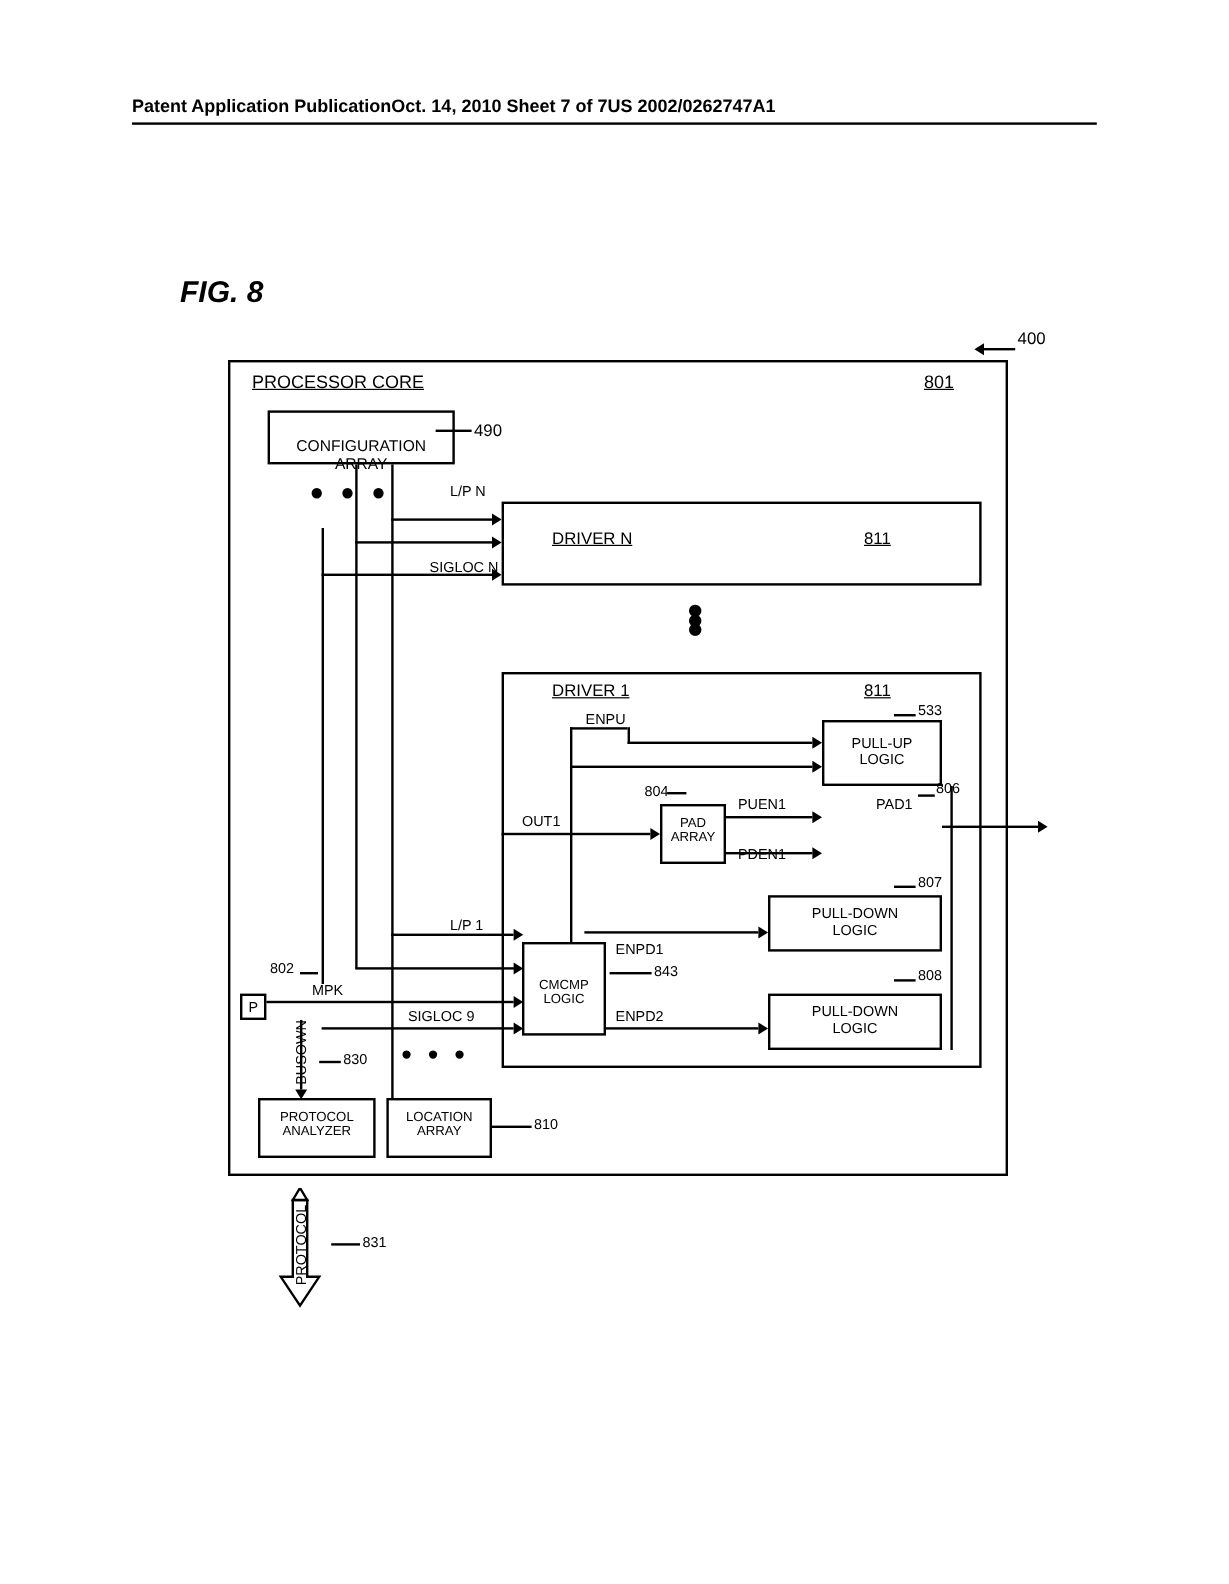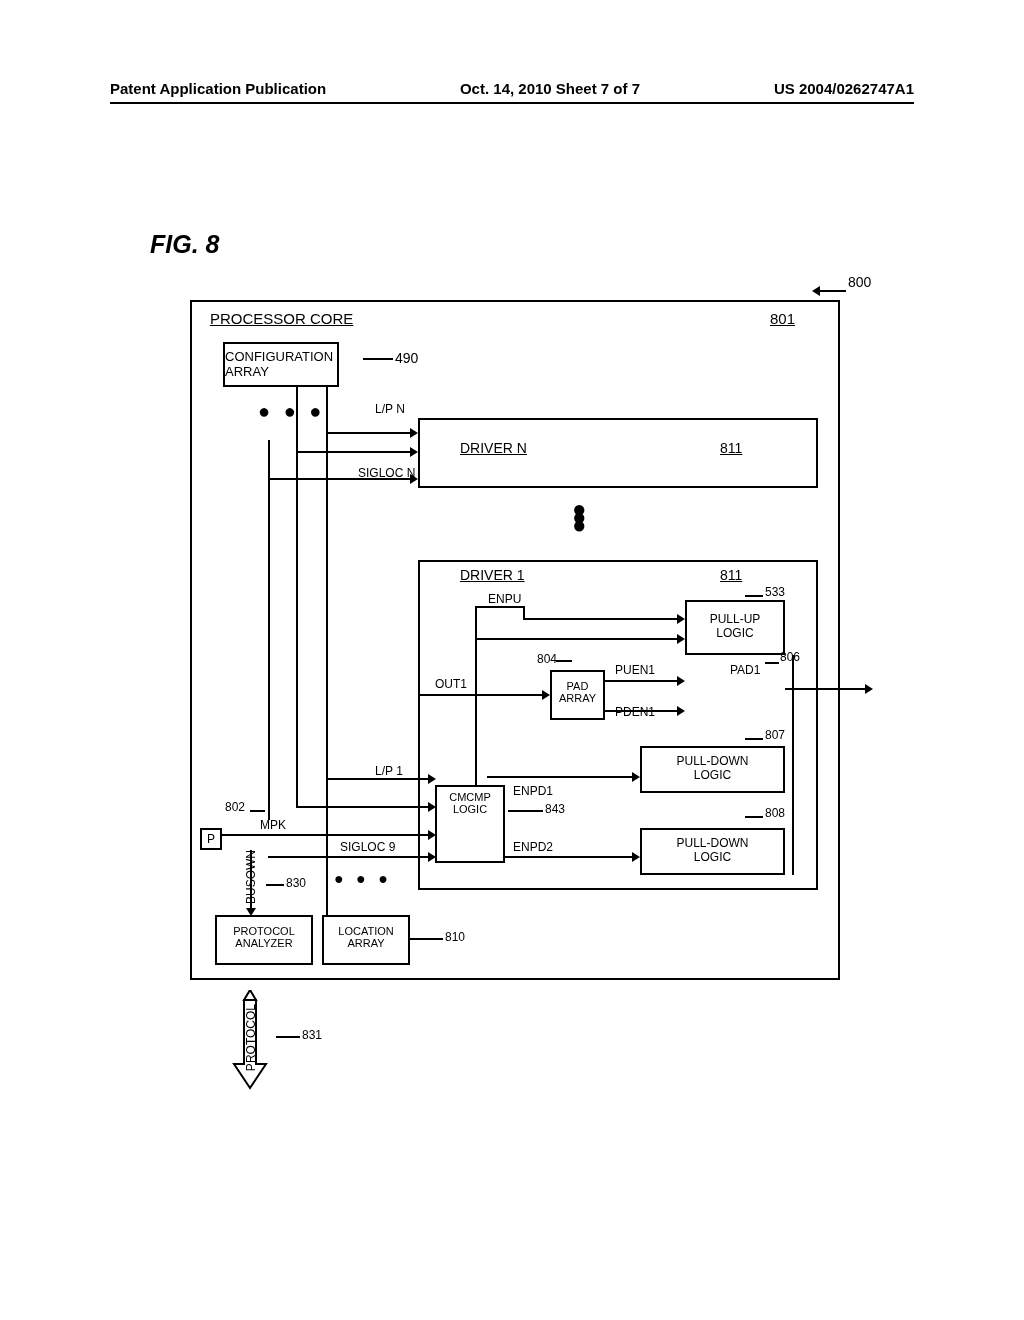--- a/index.html
+++ b/index.html
@@ -15,21 +15,20 @@
     position: relative;
     width: 1024px;
     height: 1320px;
   }
   .header {
     position: absolute;
     top: 80px;
     left: 110px;
     right: 110px;
     display: flex;
-    justify-content: space-between;
     font-size: 15px;
     font-weight: bold;
   }
   .header-line {
     position: absolute;
     top: 102px;
     left: 110px;
     right: 110px;
     border-top: 2px solid #000;
   }
@@ -123,35 +122,35 @@
   }
 </style>
 </head>
 <body>
 
 <div class="page">
 
   <div class="header">
     <span>Patent Application Publication</span>
     <span>Oct. 14, 2010  Sheet 7 of 7</span>
-    <span>US 2004/0262747A1</span>
+    <span>US 2002/0262747A1</span>
   </div>
   <div class="header-line"></div>
 
   <div class="fig-label">FIG. 8</div>
 
-  <div class="txt" style="left:848px; top:274px;">800</div>
+  <div class="txt" style="left:848px; top:274px;">400</div>
   <div class="arrow" style="left:820px; top:290px; width:26px; height:2px;"></div>
   <div class="arrowhead-l" style="left:812px; top:286px;"></div>
 
   <div class="box proc-core"></div>
   <div class="txt txt-u" style="left:210px; top:310px; font-size:15px;">PROCESSOR CORE</div>
   <div class="txt txt-u" style="left:770px; top:310px; font-size:15px;">801</div>
 
-  <div class="box" style="left:223px; top:342px; width:116px; height:45px; font-size:13px; padding-top:5px; white-space:pre-line;">CONFIGURATION
+  <div class="box" style="left:223px; top:342px; width:156px; height:45px; text-align:center; font-size:13px; padding-top:20px; white-space:pre-line;">CONFIGURATION
 ARRAY</div>
   <div class="txt" style="left:395px; top:350px;">490</div>
   <div class="arrow" style="left:363px; top:358px; width:30px; height:2px;"></div>
 
   <div class="dots" style="left:258px; top:400px;">● ● ●</div>
 
   <div class="txt-sm" style="left:375px; top:402px;">L/P N</div>
 
   <div class="box" style="left:418px; top:418px; width:400px; height:70px;"></div>
   <div class="txt txt-u" style="left:460px; top:440px; font-size:14px;">DRIVER N</div>
@@ -211,21 +210,21 @@
 LOGIC</div>
 
   <div class="txt-sm" style="left:513px; top:784px;">ENPD1</div>
   <div class="arrow" style="left:487px; top:776px; width:145px; height:2px;"></div>
   <div class="arrowhead-r" style="left:632px; top:772px;"></div>
 
   <div class="txt-sm" style="left:375px; top:764px;">L/P 1</div>
   <div class="arrow" style="left:326px; top:778px; width:102px; height:2px;"></div>
   <div class="arrowhead-r" style="left:428px; top:774px;"></div>
 
-  <div class="box" style="left:435px; top:785px; width:70px; height:78px; font-size:11px; text-align:center; padding-top:4px; white-space:pre-line;">CMCMP
+  <div class="box" style="left:435px; top:785px; width:70px; height:78px; font-size:11px; text-align:center; padding-top:28px; white-space:pre-line;">CMCMP
 LOGIC</div>
 
   <div class="txt-sm" style="left:545px; top:802px;">843</div>
   <div class="arrow" style="left:508px; top:810px; width:35px; height:2px;"></div>
 
   <div class="txt-sm" style="left:225px; top:800px;">802</div>
   <div class="arrow" style="left:250px; top:810px; width:15px; height:2px;"></div>
 
   <div class="txt-sm" style="left:260px; top:818px;">MPK</div>
   <div class="box" style="left:200px; top:828px; width:22px; height:22px; font-size:12px; text-align:center; padding-top:2px;">P</div>

